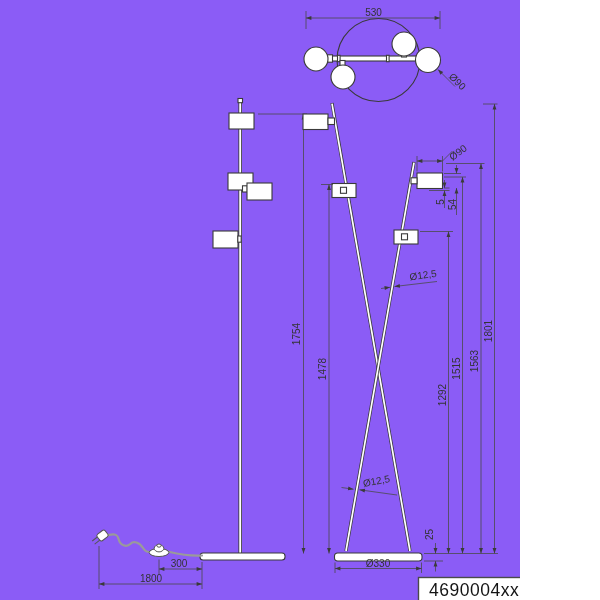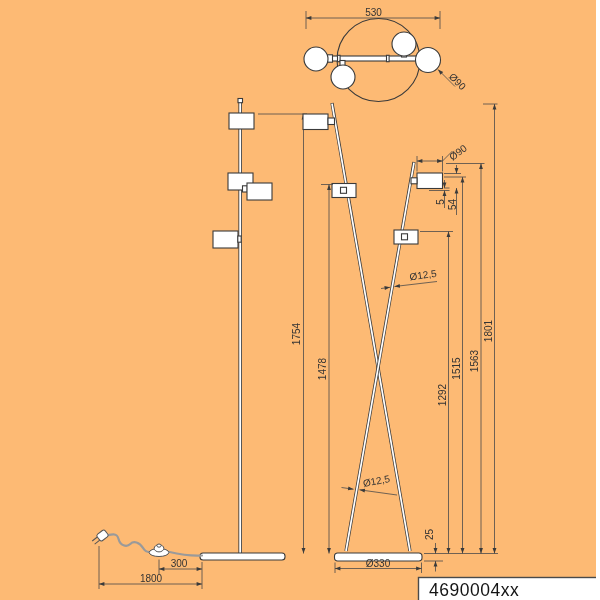--- a/index.html
+++ b/index.html
@@ -1,16 +1,16 @@
 <!DOCTYPE html>
 <html><head>
 <meta charset="utf-8">
 <style>
   html,body{margin:0;padding:0;background:#fff;}
-  .canvas{width:596px;height:600px;position:relative;background:#fdba74;overflow:hidden;
+  .canvas{width:520px;height:600px;position:relative;background:#8b5cf6;overflow:hidden;
           font-family:"Liberation Sans",sans-serif;}
   svg{display:block;}
   text{font-family:"Liberation Sans",sans-serif;fill:#333;}
   .dimtxt{font-size:10px;}
   .pn{font-size:17.5px;fill:#141414;letter-spacing:.5px;}
   .geo{stroke:#3a3a3a;stroke-width:1.1;fill:none;}
   .geow{stroke:#3a3a3a;stroke-width:1.1;fill:#fff;}
   .ext{stroke:#4a4a4a;stroke-width:.8;fill:none;}
   .dim{stroke:#4a4a4a;stroke-width:.8;fill:none;}
   .cord{stroke:#9a9a9a;stroke-width:2.2;fill:none;stroke-linecap:round;}

